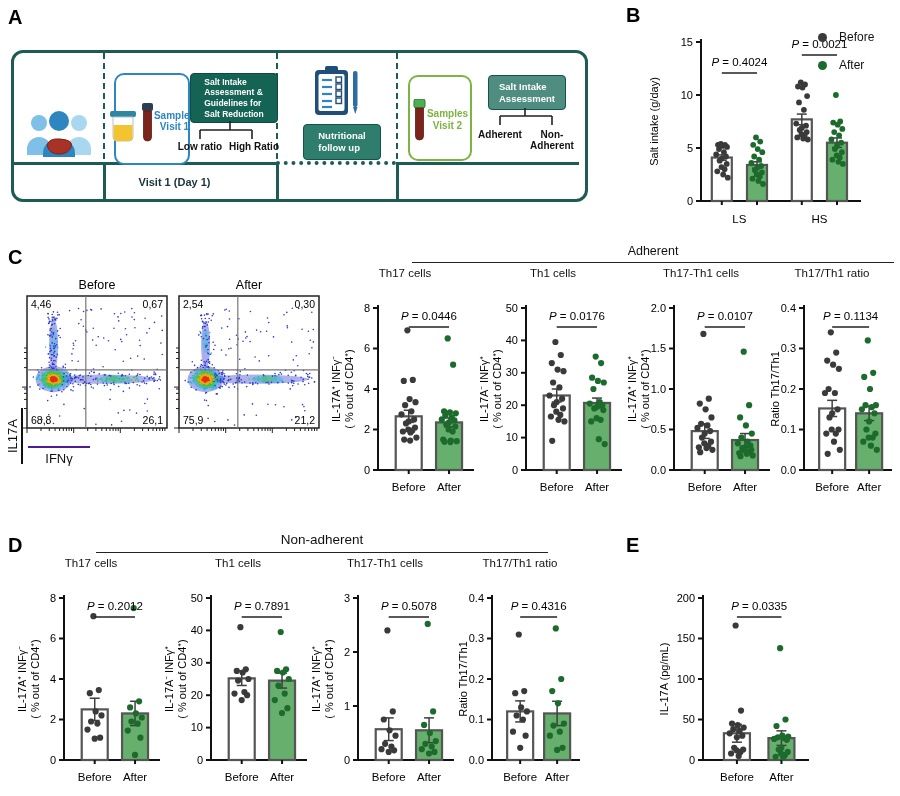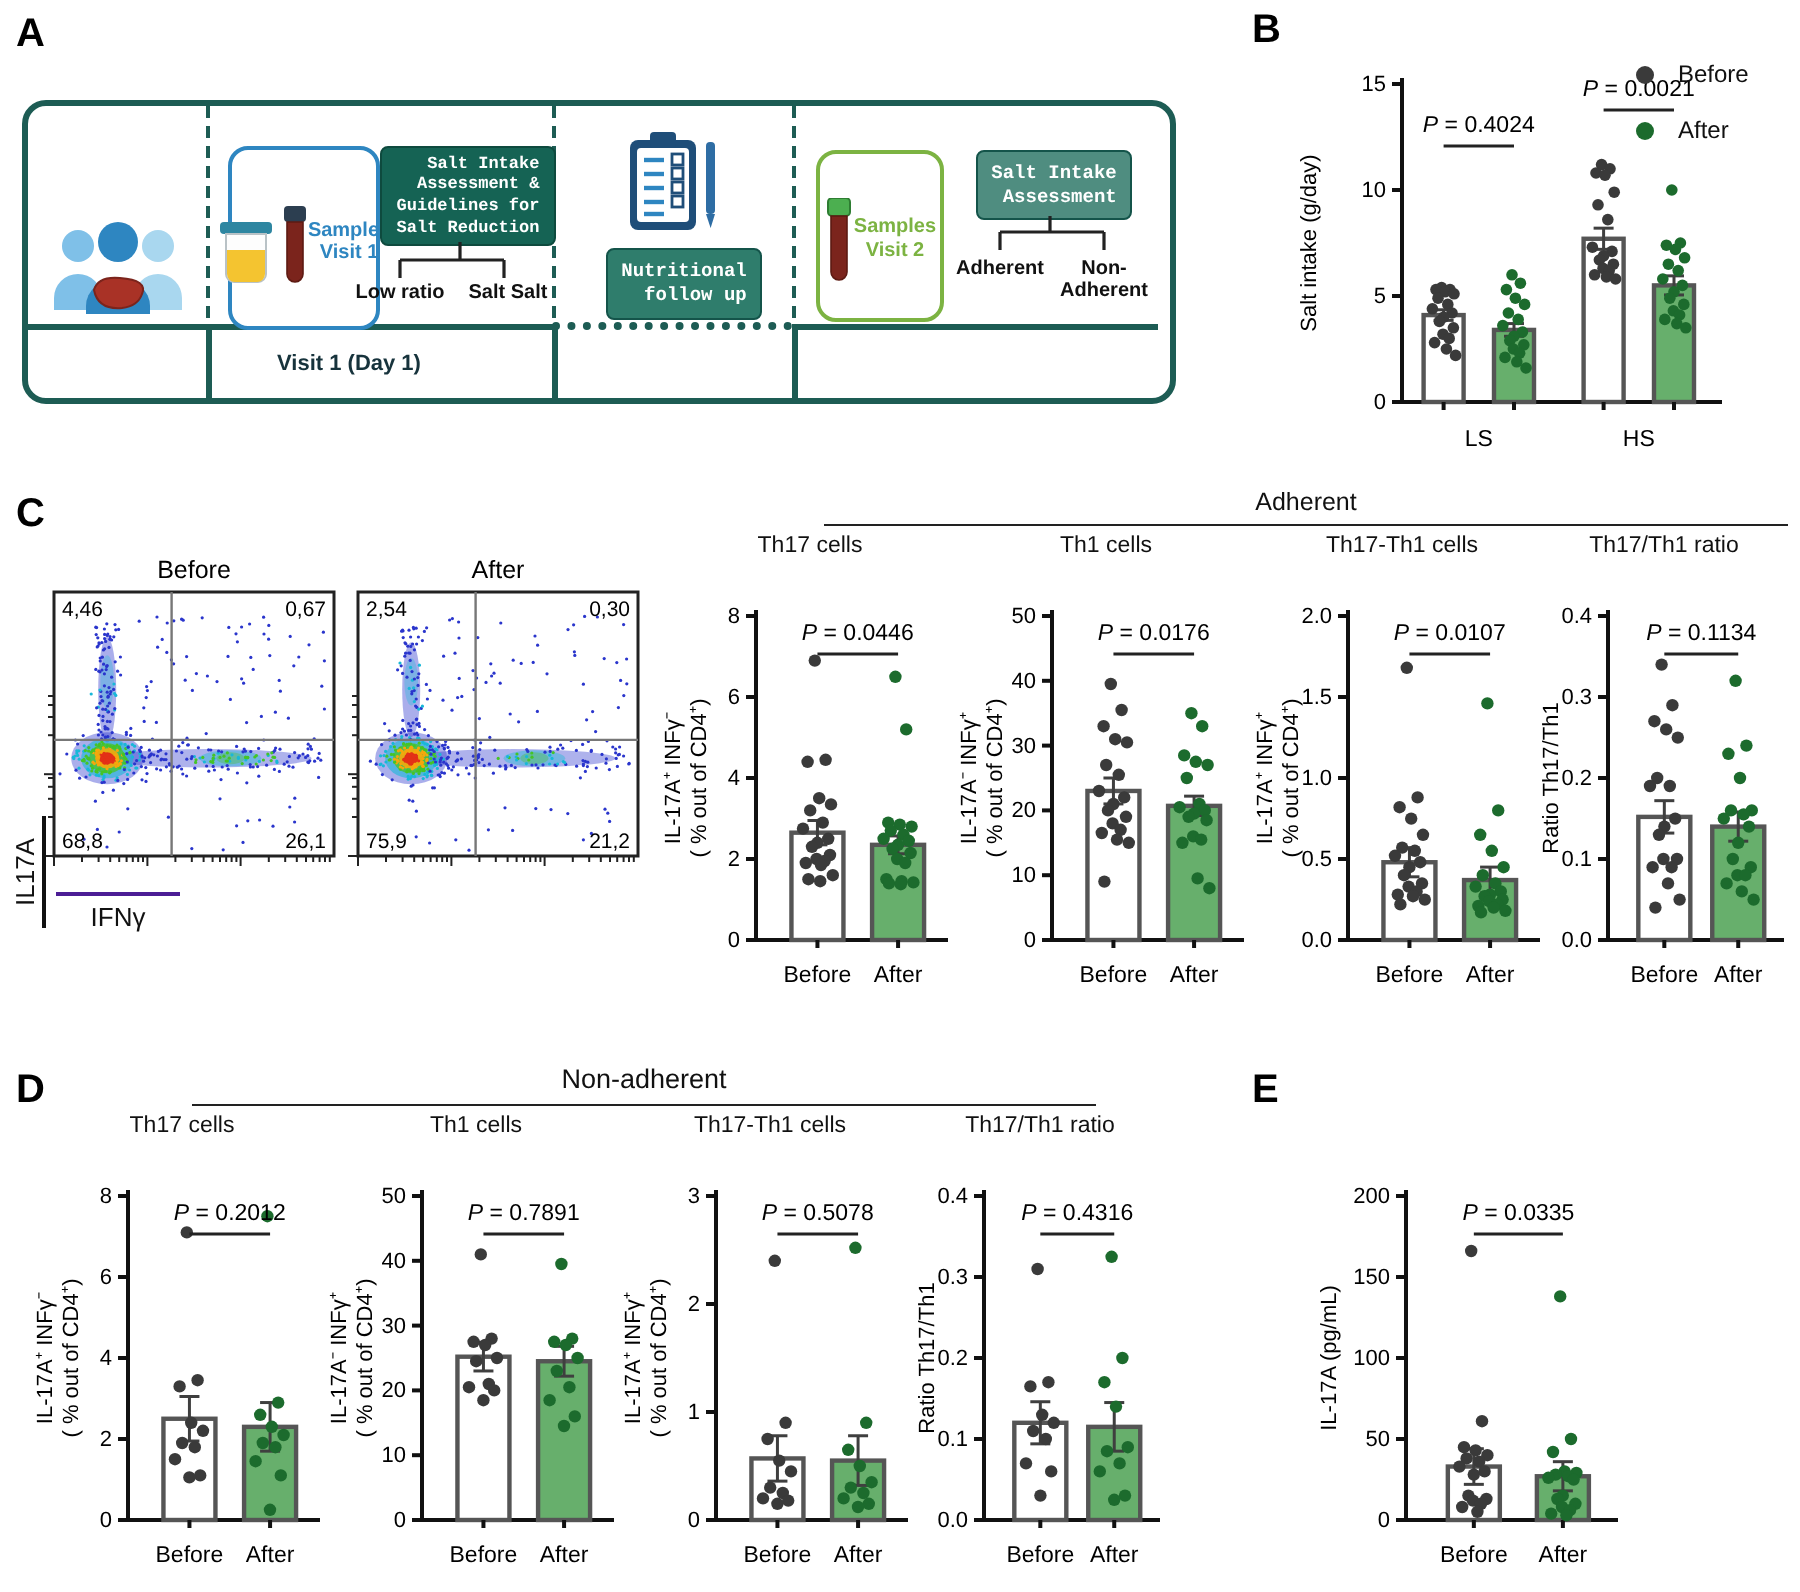--- a/index.html
+++ b/index.html
@@ -12,22 +12,22 @@
   #panelA{position:absolute;left:11px;top:50px;width:571px;height:146px;
           border:3px solid var(--teal_border);border-radius:12px;background:#fff;}
   .vdash{position:absolute;top:0;height:100%;width:0;border-left:2.5px dashed var(--teal_border);}
   .vsolid{position:absolute;top:109px;height:37px;width:0;border-left:3px solid var(--teal_border);}
   .hsolid{position:absolute;top:109px;height:0;border-top:3px solid var(--teal_border);}
   .hdot{position:absolute;top:108px;height:0;border-top:4px dotted var(--teal_border);}
   .tcell{position:absolute;top:112px;height:34px;display:flex;align-items:center;justify-content:center;
          text-align:center;font-weight:bold;font-size:11px;color:#17333c;line-height:1.15;}
   .samplebox{position:absolute;background:#fff;border-radius:10px;display:flex;
              align-items:center;justify-content:center;}
-  .greenbox{position:absolute;border-radius:4px;color:#fff;font-weight:bold;text-align:right;
-            display:flex;align-items:center;justify-content:center;line-height:1.25;font-family:Liberation Mono, monospace;}
+  .greenbox{position:absolute;border-radius:4px;color:#fff;font-weight:bold;text-align:left;
+            display:flex;align-items:center;justify-content:center;line-height:1.25;}
   .blabel{position:absolute;font-weight:bold;font-size:10px;color:#111;text-align:center;line-height:1.1;}
   
   .secheader{position:absolute;text-align:center;font-size:12.5px;color:#111;}
   .secline{position:absolute;height:0;border-top:1.5px solid #222;}
   .ctitle{text-align:center;font-size:11.5px;color:#111;height:16px;line-height:14px;}
   .chart{position:absolute;}
   
   #legendB{position:absolute;left:818px;top:30px;font-size:12px;}
   .lrow{display:flex;align-items:center;margin-bottom:14px;}
   .ldot{width:9px;height:9px;border-radius:50%;margin-right:12px;display:inline-block;}
@@ -84,21 +84,21 @@
     <div class="greenbox" style="left:176px;top:20px;width:86px;height:48px;background:var(--box_dark_green);border:1.5px solid #0e4a3e;font-size:8.5px">
         <span class="pre">Salt Intake
 Assessment &amp;
 Guidelines for
 Salt Reduction</span>
       </div>
     <svg class="abs" style="left:182px;top:68px" width="62" height="19" viewBox="0 0 62 19">
       <path d="M34 0 V9 M4 9 H56 M4 9 V18 M56 9 V18" stroke="#222" stroke-width="1.6" fill="none"></path>
     </svg>
     <div class="blabel" style="left:162px;top:88px;width:48px">Low ratio</div>
-    <div class="blabel" style="left:214px;top:88px;width:52px">Salt Salt</div>
+    <div class="blabel" style="left:214px;top:88px;width:52px">High Ratio</div>
 
     <svg class="abs" style="left:300px;top:12px" width="46" height="54" viewBox="0 0 46 54">
       <rect x="1" y="5" width="33" height="45" rx="4" fill="#1f4e79"></rect>
       <rect x="11" y="1" width="13" height="8" rx="2" fill="#1f4e79"></rect>
       <rect x="4.5" y="9" width="26" height="37" rx="2" fill="#fff"></rect>
       <g stroke="#2e86c1" stroke-width="2.2">
         <line x1="8" y1="15" x2="18" y2="15"></line>
           <line x1="8" y1="22" x2="18" y2="22"></line>
         <line x1="8" y1="29" x2="18" y2="29"></line>
           <line x1="8" y1="36" x2="18" y2="36"></line>

